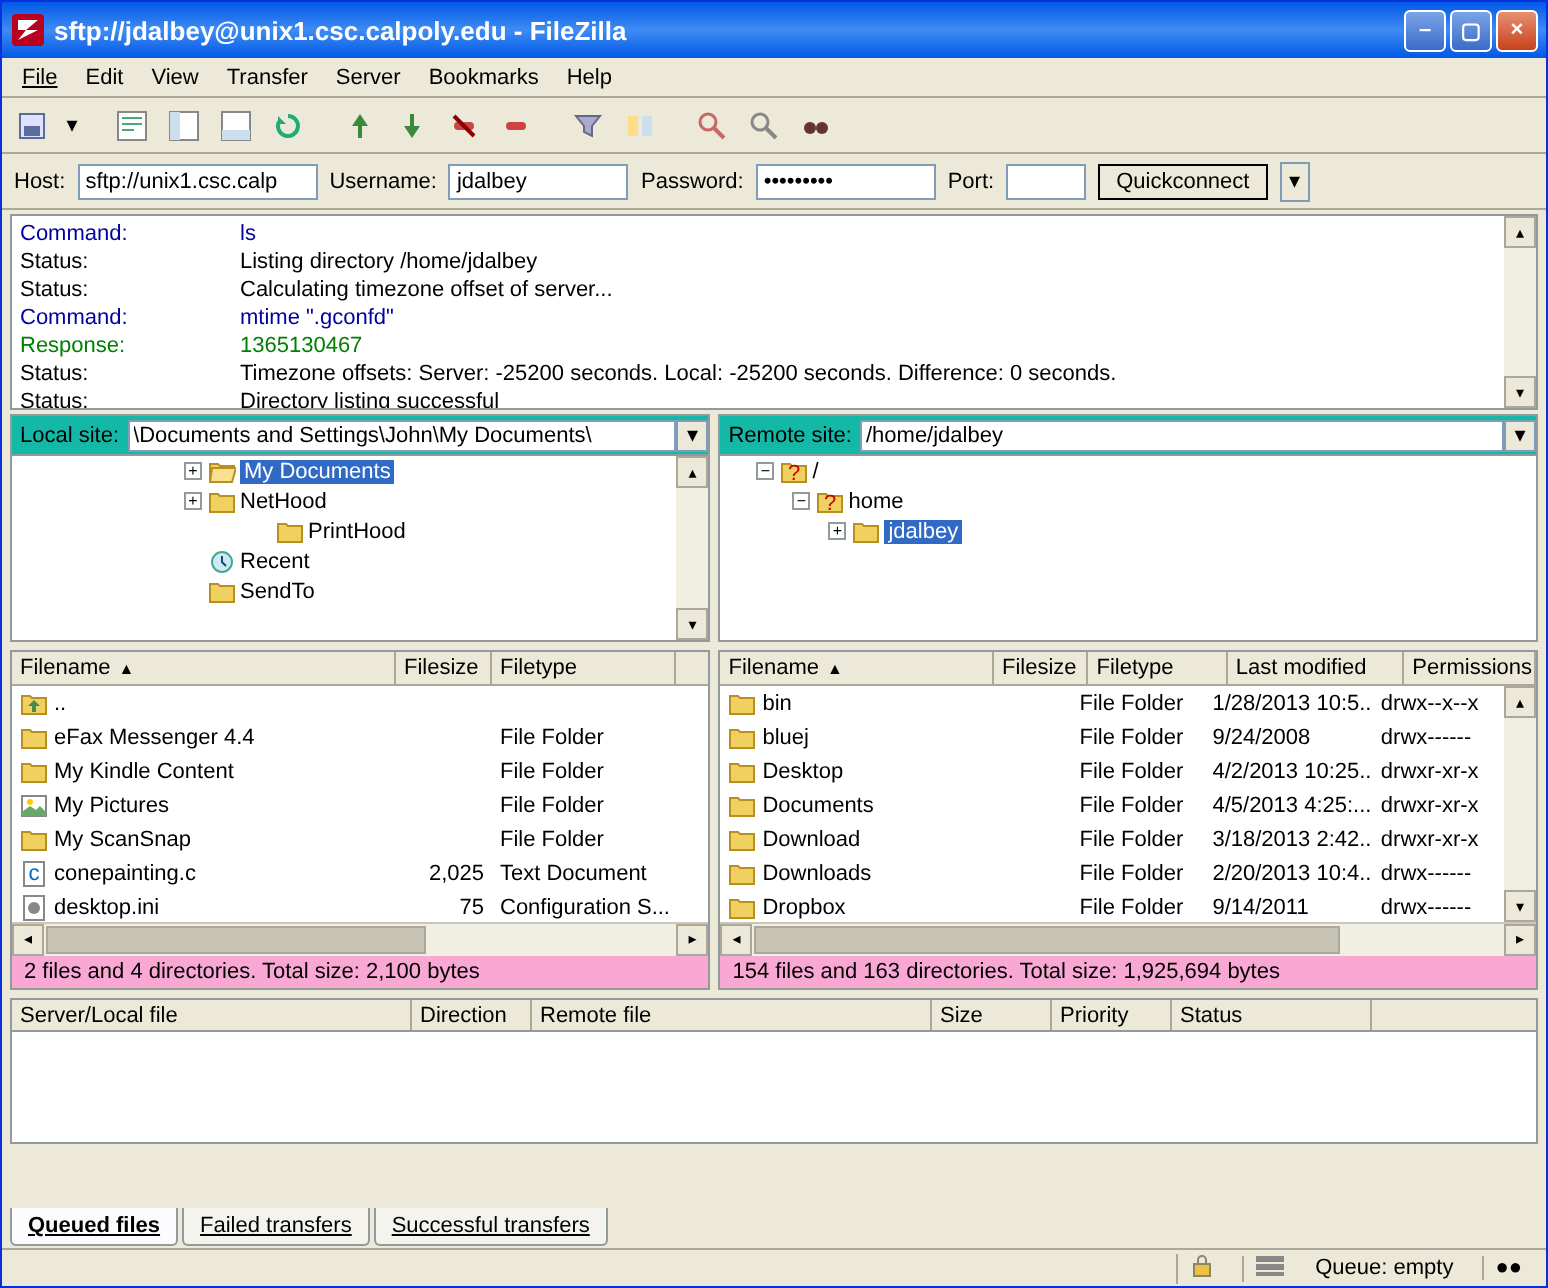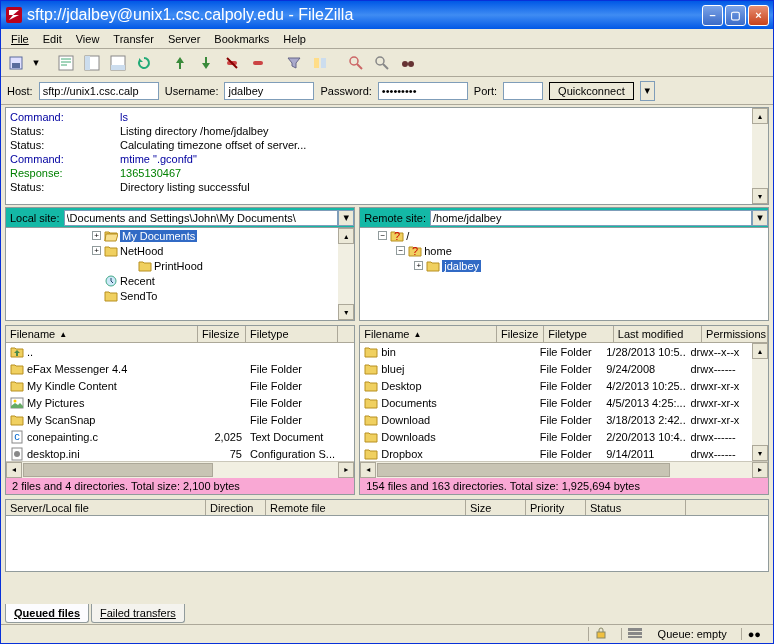--- a/index.html
+++ b/index.html
@@ -1,19 +1,19 @@
 <!DOCTYPE html>
 <html><head>
 <meta charset="utf-8">
 <style>
 * { margin:0; padding:0; box-sizing:border-box; font-family:Tahoma,sans-serif; font-size:11px; }
 body { background:#ece9d8; width:774px; height:644px; overflow:hidden; border:1px solid #0831d9; position:relative; }
 .titlebar { height:28px; background:linear-gradient(#0058e6,#3f8cf3,#0058e6); display:flex; align-items:center; padding:0 4px; color:#fff; }
 .titlebar svg { margin-right:4px; }
-.titlebar .title { font-weight:normal; font-size:16px; flex:1; }
+.titlebar .title { font-weight:bold; font-size:13px; flex:1; }
 .winbtns { display:flex; gap:2px; }
 .winbtn { width:21px; height:21px; border:1px solid #fff; border-radius:3px; display:flex; align-items:center; justify-content:center; font-weight:bold; font-size:11px; cursor:pointer; }
 .winbtn.min,.winbtn.max { background:linear-gradient(#7ba4e8,#3b6bc7); color:#fff; }
 .winbtn.close { background:linear-gradient(#e78f73,#c8421b); color:#fff; }
 .menubar { height:20px; background:#ece9d8; display:flex; align-items:center; padding:0 4px; gap:2px; border-bottom:1px solid #aca899; }
 .menubar span { padding:2px 6px; cursor:pointer; }
 .toolbar { height:28px; background:#ece9d8; display:flex; align-items:center; padding:2px 4px; gap:4px; border-bottom:1px solid #aca899; }
 .tbtn { width:22px; height:22px; display:flex; align-items:center; justify-content:center; cursor:pointer; border:1px solid transparent; }
 .tsep { width:6px; }
 .quickbar { height:28px; background:#ece9d8; display:flex; align-items:center; padding:2px 6px; gap:6px; border-bottom:1px solid #aca899; }
@@ -192,20 +192,21 @@
   <div class="dropbtn">▾</div>
 </div>
 
 <div class="log">
   <div id="loglines">
       <div class="line" style="color: rgb(0, 0, 160);"><span class="lbl">Command:</span>ls</div>
       <div class="line" style="color: rgb(0, 0, 0);"><span class="lbl">Status:</span>Listing directory /home/jdalbey</div>
       <div class="line" style="color: rgb(0, 0, 0);"><span class="lbl">Status:</span>Calculating timezone offset of server...</div>
       <div class="line" style="color: rgb(0, 0, 160);"><span class="lbl">Command:</span>mtime ".gconfd"</div>
       <div class="line" style="color: rgb(0, 128, 0);"><span class="lbl">Response:</span>1365130467</div>
+      <div class="line" style="color: rgb(0, 0, 0);"><span class="lbl">Status:</span>Timezone offsets: Server: -25200 seconds. Local: -25200 seconds. Difference: 0 seconds.</div>
       <div class="line" style="color: rgb(0, 0, 0);"><span class="lbl">Status:</span>Directory listing successful</div>
     </div>
   <div class="vscroll">
       <div class="btn">▴</div>
       <div class="track"></div>
       <div class="btn">▾</div>
     </div>
 </div>
 
 <div class="splitrow">
@@ -511,20 +512,21 @@
       <div class="col" style="width: 60px;">Size</div>
       <div class="col" style="width: 60px;">Priority</div>
       <div class="col" style="width: 100px;">Status</div>
     </div>
   <div class="queuebody"></div>
 </div>
 
 <div class="tabs">
   <div class="tab active">Queued files</div>
   <div class="tab">Failed transfers</div>
+  <div class="tab">Successful transfers</div>
 </div>
 
 <div class="bottombar">
   <div class="seg">
       <span><svg width="12" height="12">
           <rect x="2" y="5" width="8" height="6" fill="#f0c040" stroke="#886"></rect>
           <path d="M4 5V3a2 2 0 0 1 4 0v2" fill="none" stroke="#886"></path>
         </svg></span>
     </div>
   <div class="seg">

